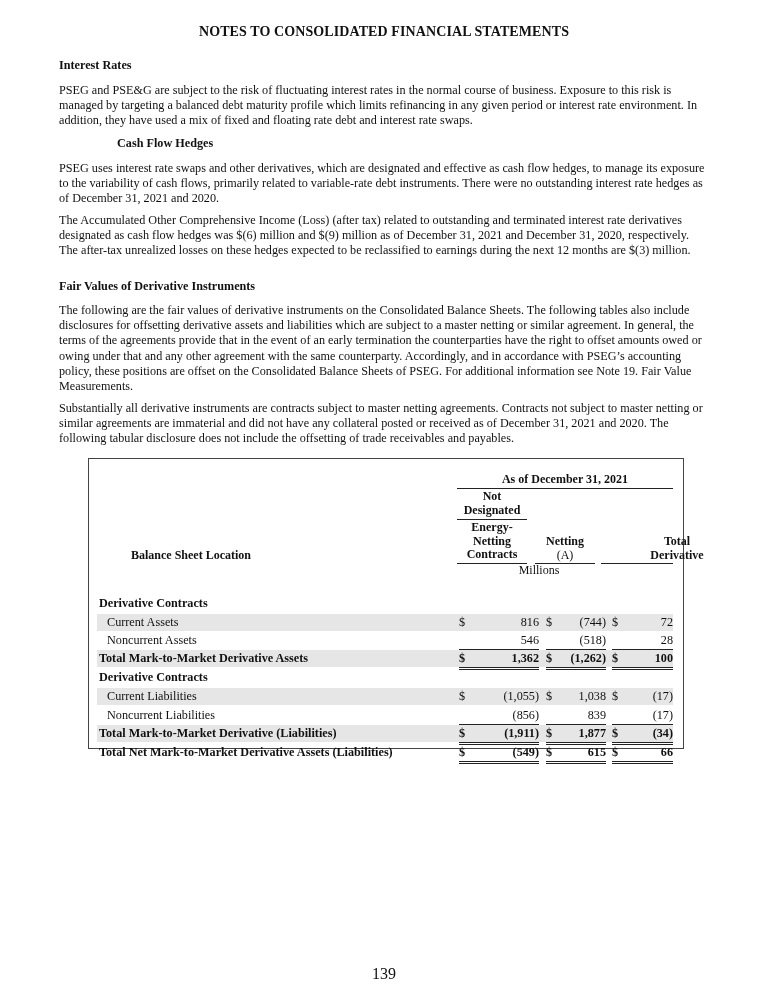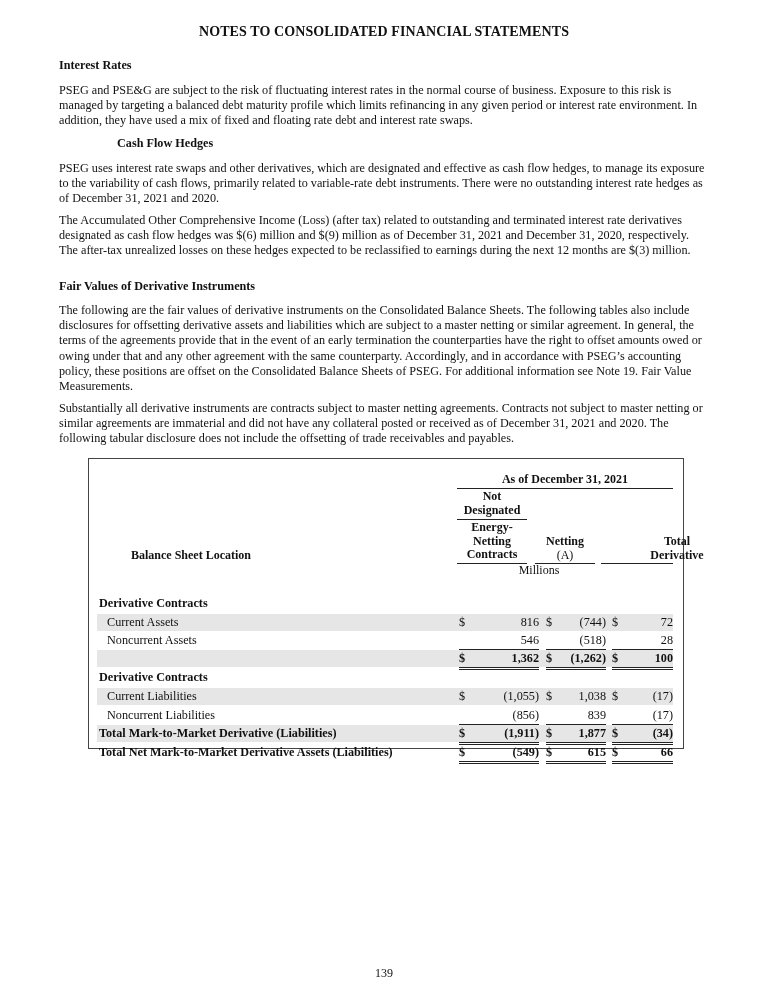--- a/index.html
+++ b/index.html
@@ -121,21 +121,21 @@
     .c2 { left: 449px; width: 60px; }
     .c3 { left: 515px; width: 61px; }
     .ul-single { border-bottom: 1.3px solid #222; }
     .ul-double { border-bottom: 3.5px double #222; }
     .page-number {
       position: absolute;
       top: 966px;
       left: 0;
       width: 768px;
       text-align: center;
-      font-size: 12px;
+      font-size: 16px;
     }
   </style>
 </head>
 <body>
 
 <div class="page-title">NOTES TO CONSOLIDATED FINANCIAL STATEMENTS</div>
 
 <div class="block heading" id="h-interest">Interest Rates</div>
 <p class="block" id="p-interest">PSEG and PSE&amp;G are subject to the risk of fluctuating interest rates in the normal course of business. Exposure to this risk is managed by targeting a balanced debt maturity profile which limits refinancing in any given period or interest rate environment. In addition, they have used a mix of fixed and floating rate debt and interest rate swaps.</p>
 
@@ -210,20 +210,21 @@
         <div class="cell c2 ul-single">
           <span class="dollar"></span>
           <span class="val">(518)</span>
         </div>
         <div class="cell c3 ul-single">
           <span class="dollar"></span>
           <span class="val">28</span>
         </div>
       </div>
       <div class="row shaded bold" style="top: 171px;">
+        <span class="label">Total Mark-to-Market Derivative Assets</span>
         <div class="cell c1 ul-double">
           <span class="dollar">$</span>
           <span class="val">1,362</span>
         </div>
         <div class="cell c2 ul-double">
           <span class="dollar">$</span>
           <span class="val">(1,262)</span>
         </div>
         <div class="cell c3 ul-double">
           <span class="dollar">$</span>

